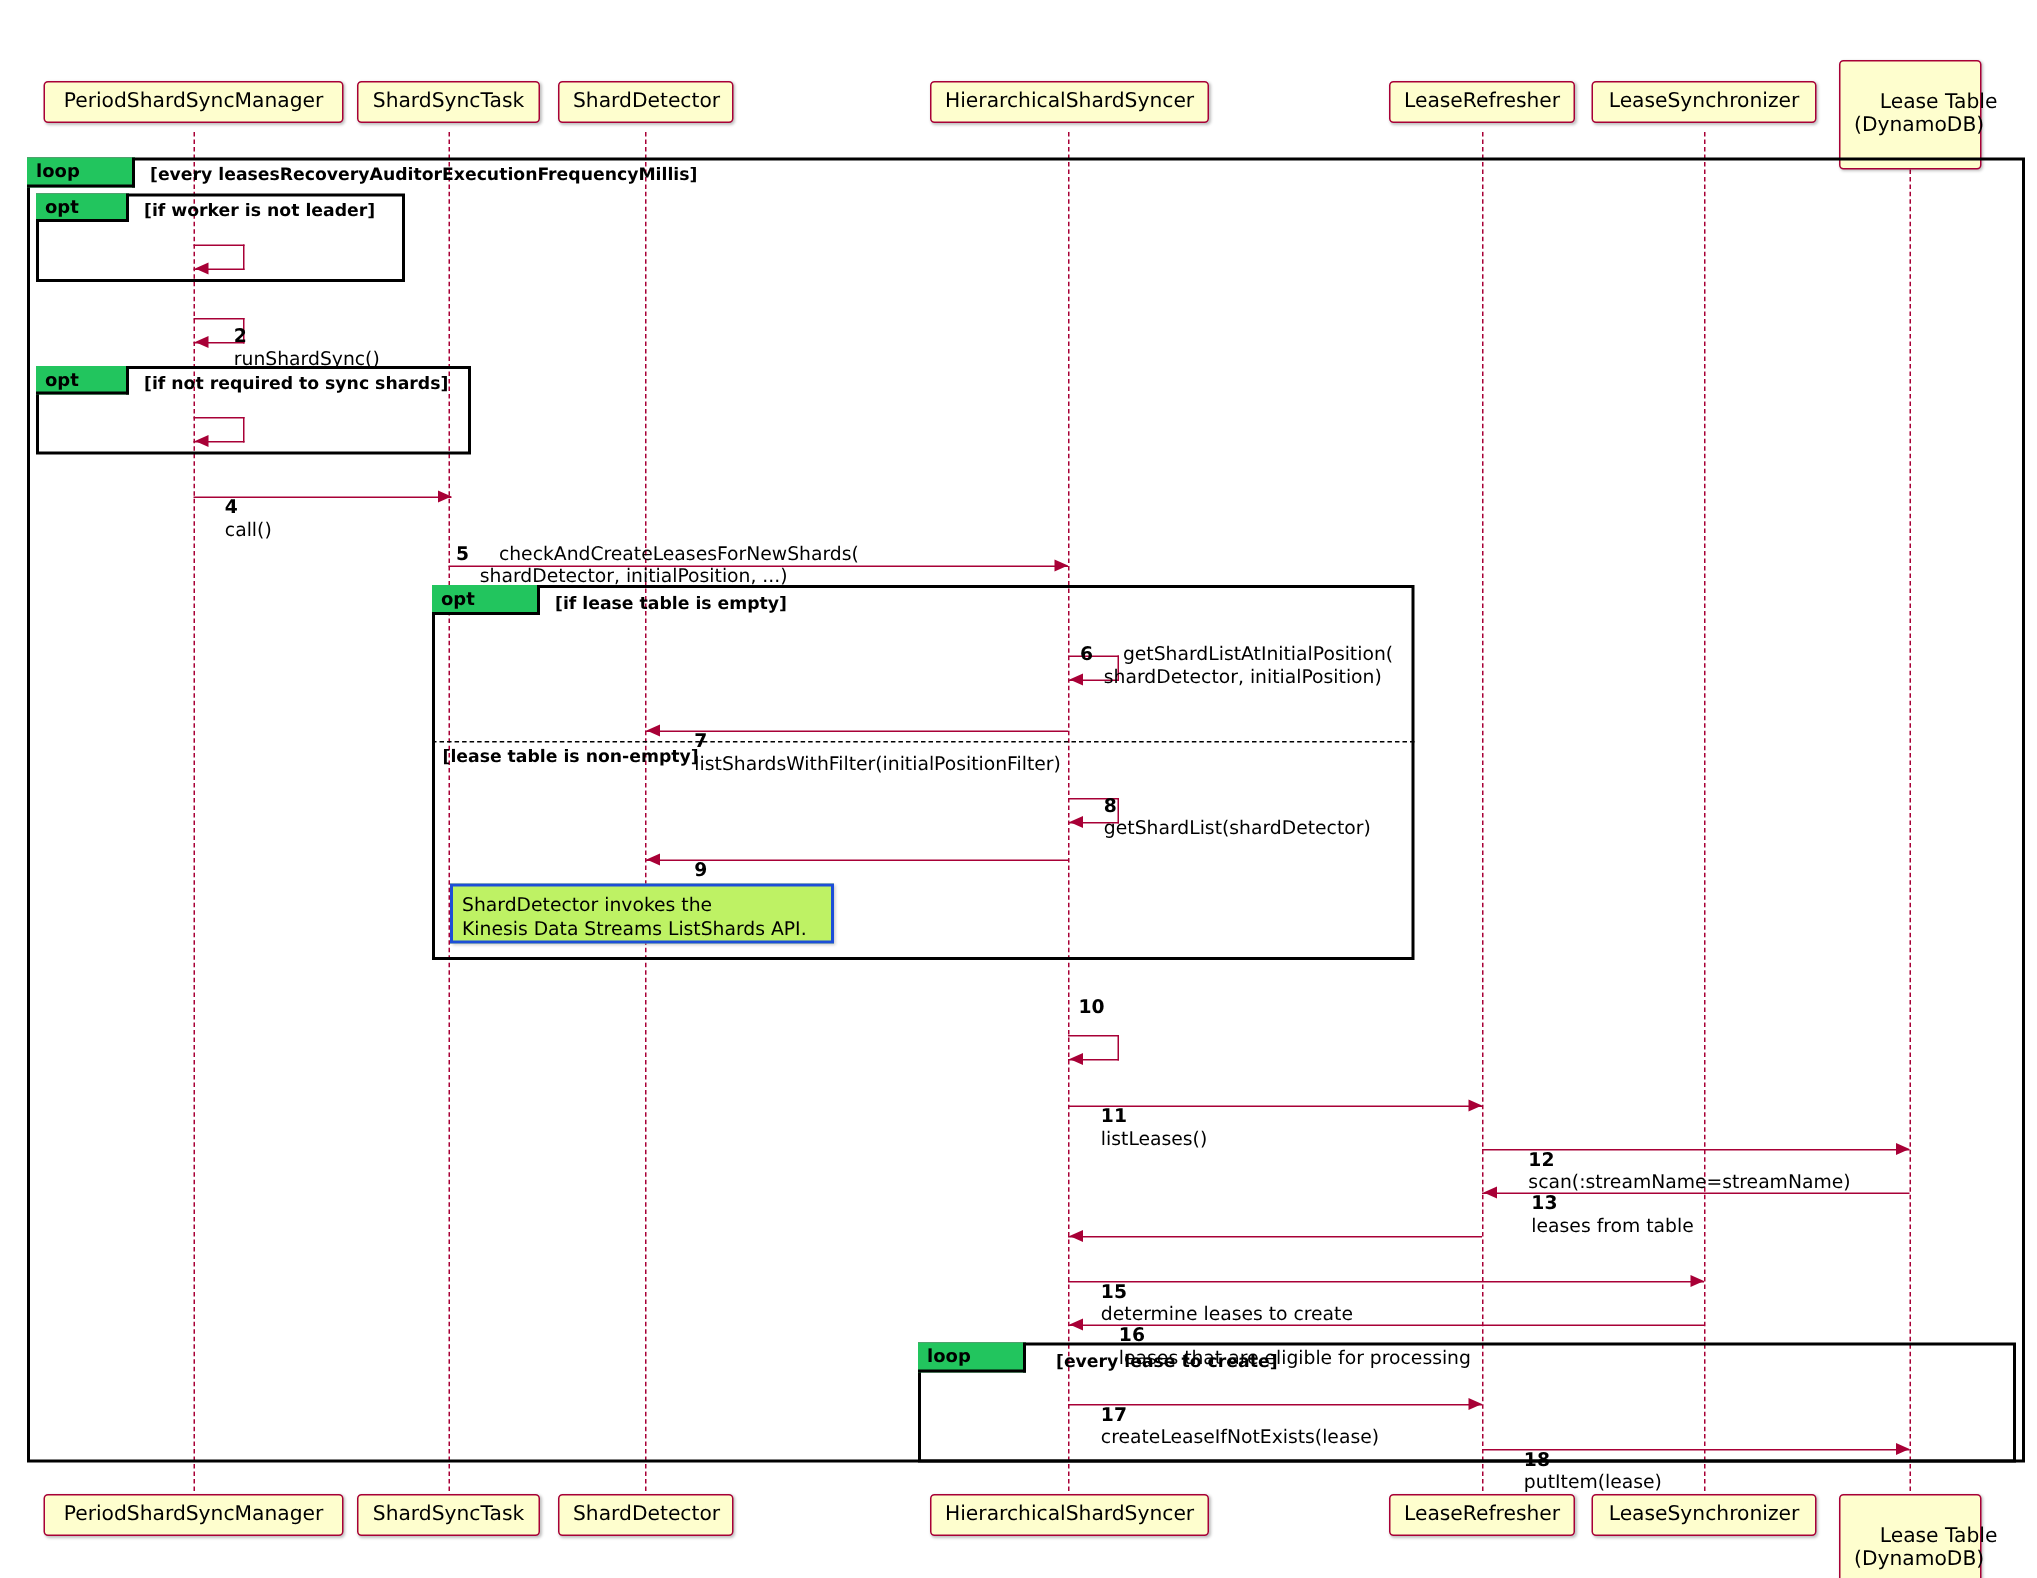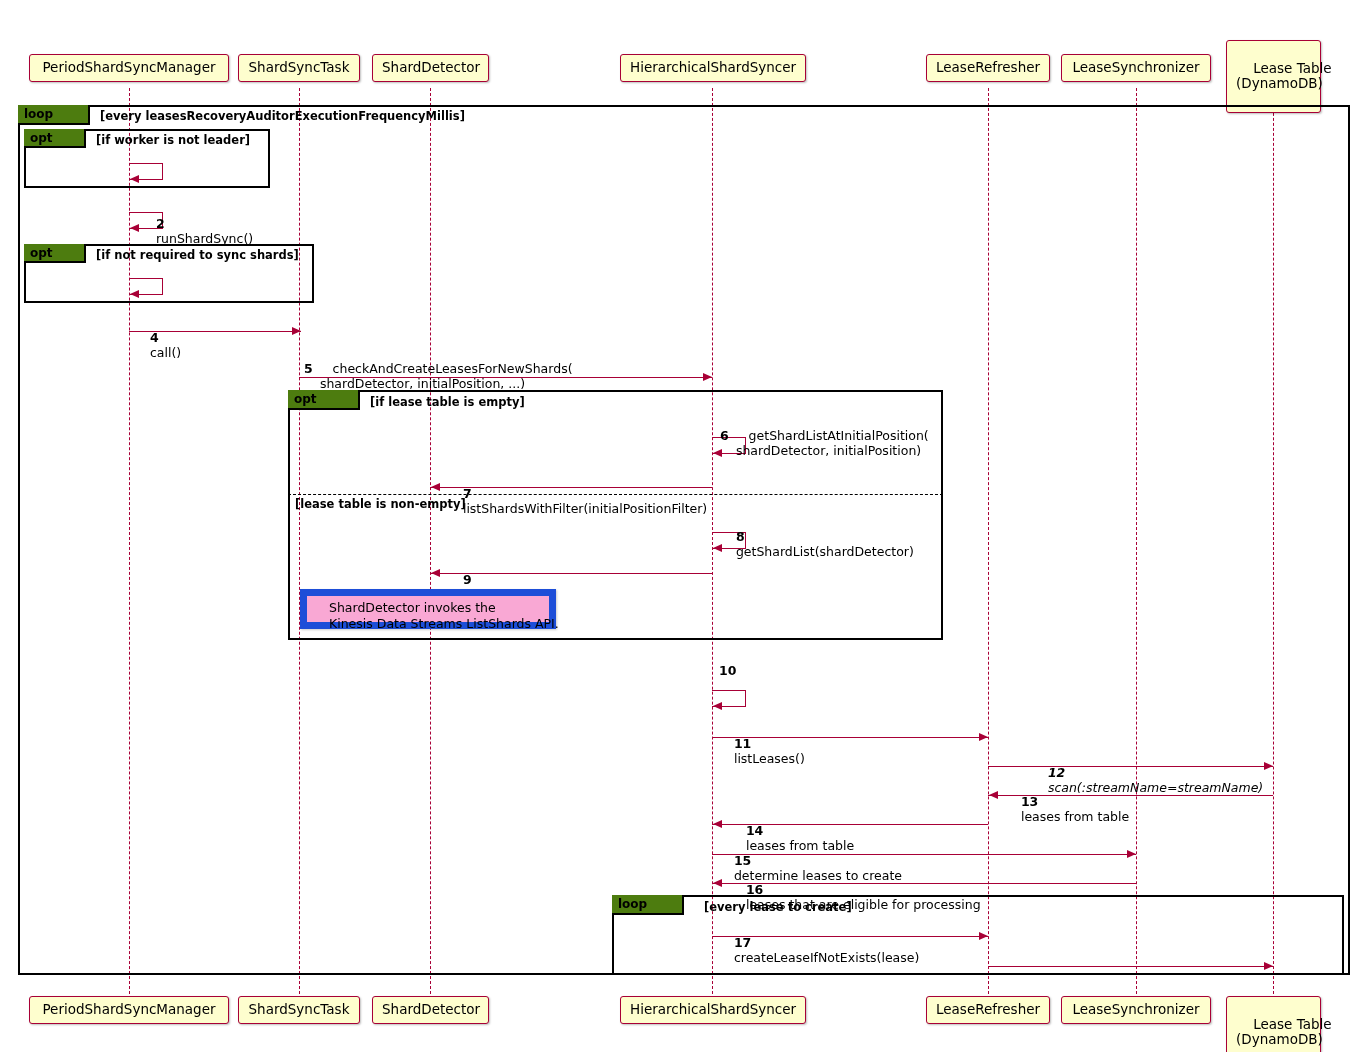--- a/index.html
+++ b/index.html
@@ -51,21 +51,21 @@
     white-space: nowrap;
   }
   .frame {
     position: absolute;
     border: 2px solid #000000;
     box-sizing: border-box;
     background: transparent;
   }
   .frame-label {
     position: absolute;
-    background: #4d7c0f;
+    background: #22c55e;
     border-right: 2px solid #000000;
     border-bottom: 2px solid #000000;
     font-size: 12px;
     font-weight: bold;
     padding: 2px 14px 3px 6px;
     box-sizing: border-box;
     color: #000000;
   }
   .frame-cond {
     position: absolute;
@@ -105,25 +105,25 @@
   }
   .self-msg {
     position: absolute;
     border: 1.2px solid #A80036;
     border-left: none;
     box-sizing: border-box;
     width: 34px;
   }
   .note {
     position: absolute;
-    background: #f9a8d4;
-    border: 7px solid #1d4ed8;
+    background: #bef264;
+    border: 2px solid #1d4ed8;
     font-size: 12.5px;
     color: #000000;
-    padding: 4px 22px;
+    padding: 4px 6px;
     line-height: 16px;
     white-space: pre;
     box-sizing: border-box;
     box-shadow: 1px 1px 2px rgba(0,0,0,0.2);
   }
 </style>
 </head>
 <body>
 
 <div id="canvas">
@@ -273,38 +273,34 @@
 
   <div class="msg-line" style="left:712px; top:737px; width:276px;"></div>
   <div class="arrow-head arrow-right" style="left:979px; top:733px;"></div>
   <div class="msg-label" style="left:718px; top:721px;">
     <span class="msg-num">11</span>
     <span>listLeases()</span>
   </div>
 
   <div class="msg-line" style="left:988px; top:766px; width:285px;"></div>
   <div class="arrow-head arrow-right" style="left:1264px; top:762px;"></div>
-  <div class="msg-label" style="left:1032px; top:750px;font-style:italic;">
+  <div class="msg-label" style="left:1003px; top:750px;">
     <span class="msg-num">12</span>
     <span>scan(:streamName=streamName)</span>
   </div>
 
   <div class="msg-line" style="left:988px; top:795px; width:285px;"></div>
   <div class="arrow-head arrow-left" style="left:989px; top:791px;"></div>
   <div class="msg-label" style="left:1005px; top:779px;">
     <span class="msg-num">13</span>
     <span>leases from table</span>
   </div>
 
   <div class="msg-line" style="left:712px; top:824px; width:276px;"></div>
   <div class="arrow-head arrow-left" style="left:713px; top:820px;"></div>
-  <div class="msg-label" style="left:730px; top:808px;">
-    <span class="msg-num">14</span>
-    <span>leases from table</span>
-  </div>
 
   <div class="msg-line" style="left:712px; top:854px; width:424px;"></div>
   <div class="arrow-head arrow-right" style="left:1127px; top:850px;"></div>
   <div class="msg-label" style="left:718px; top:838px;">
     <span class="msg-num">15</span>
     <span>determine leases to create</span>
   </div>
 
   <div class="msg-line" style="left:712px; top:883px; width:424px;"></div>
   <div class="arrow-head arrow-left" style="left:713px; top:879px;"></div>
@@ -321,14 +317,18 @@
 
   <div class="msg-line" style="left:712px; top:936px; width:276px;"></div>
   <div class="arrow-head arrow-right" style="left:979px; top:932px;"></div>
   <div class="msg-label" style="left:718px; top:920px;">
     <span class="msg-num">17</span>
     <span>createLeaseIfNotExists(lease)</span>
   </div>
 
   <div class="msg-line" style="left:988px; top:966px; width:285px;"></div>
   <div class="arrow-head arrow-right" style="left:1264px; top:962px;"></div>
+  <div class="msg-label" style="left:1000px; top:950px;">
+    <span class="msg-num">18</span>
+    <span>putItem(lease)</span>
+  </div>
 
 </div>
 
 </body></html>

